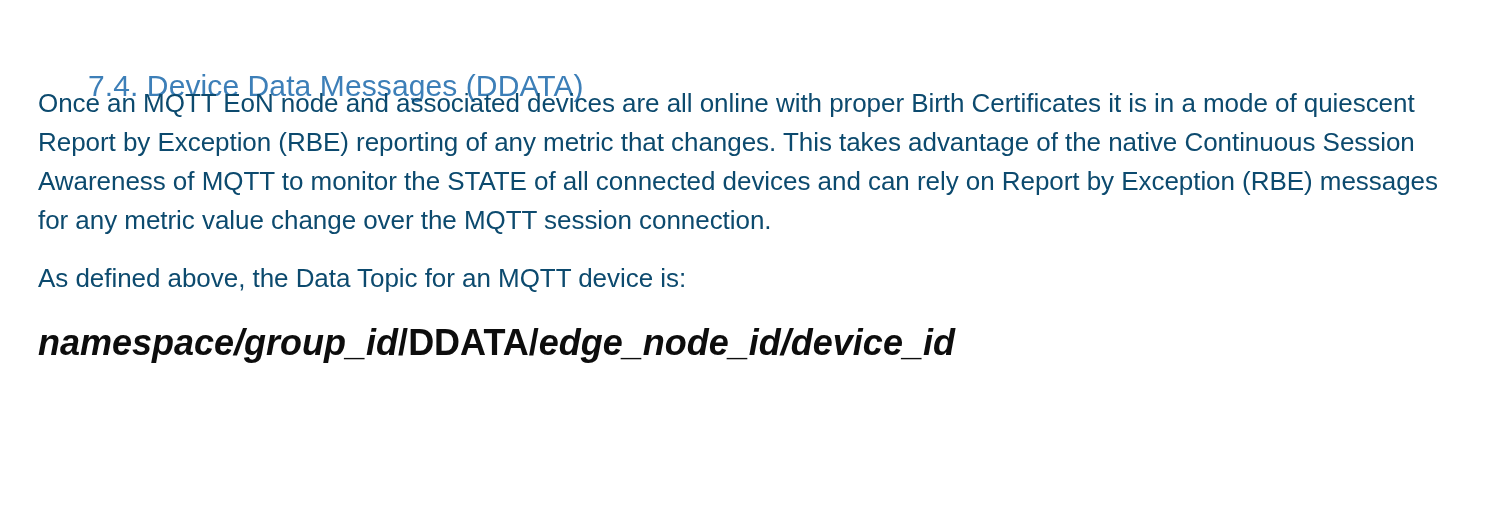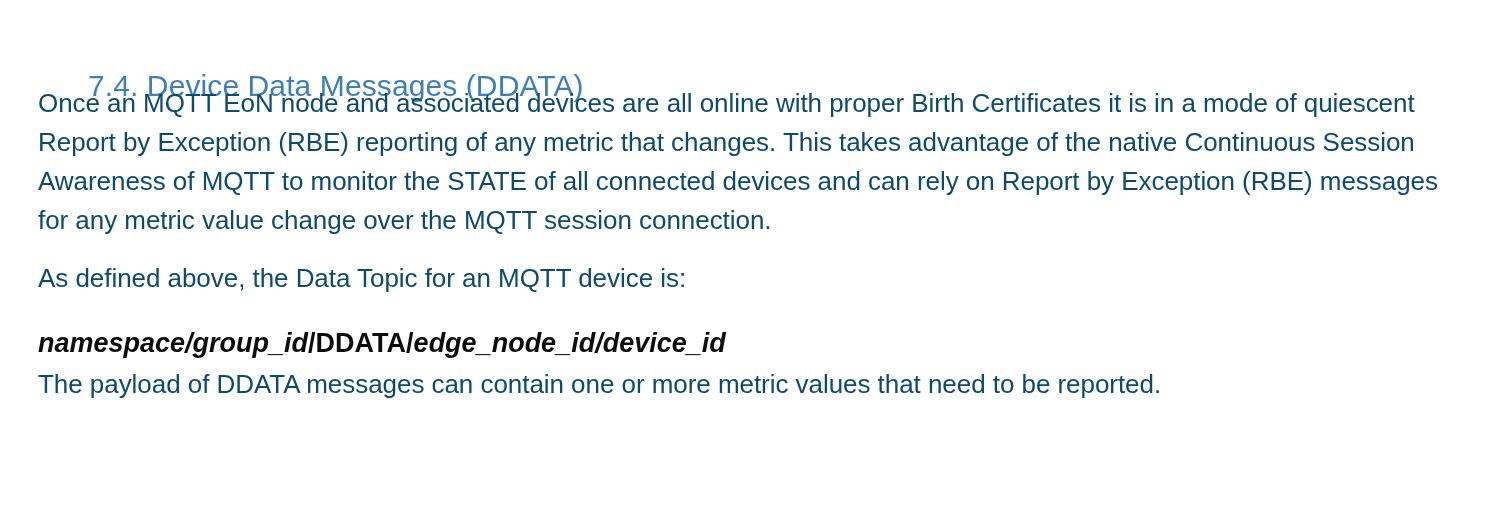--- a/index.html
+++ b/index.html
@@ -62,21 +62,21 @@
   }
 
   .para-intro {
     width: 1400px;
   }
 
   
   .topic-line {
     margin: 0;
     margin-top: 23px;
-    font-size: 27px;
+    font-size: 36px;
     line-height: 44px;
     color: #0d0d0d;
     white-space: nowrap;
   }
   .topic-line .tok-italic {
     font-style: italic;
     font-weight: bold;
   }
   .topic-line .tok-bold {
     font-style: normal;
@@ -101,16 +101,15 @@
   <div class="body-block">
 
     <p class="para para-intro">Once an MQTT EoN node and associated devices are all online with proper Birth Certificates it is in a mode of quiescent Report by Exception (RBE) reporting of any metric that changes. This takes advantage of the native Continuous Session Awareness of MQTT to monitor the STATE of all connected devices and can rely on Report by Exception (RBE) messages for any metric value change over the MQTT session connection.</p>
 
     <p class="para para-topic-leadin">As defined above, the Data Topic for an MQTT device is:</p>
 
     <p class="topic-line">
       <span class="tok-italic">namespace/group_id</span><span class="tok-sep">/</span><span class="tok-bold">DDATA</span><span class="tok-sep">/</span><span class="tok-italic">edge_node_id/device_id</span>
     </p>
 
-    <p class="para para-closing">The payload of DDATA messages can contain one or more metric values that need to be reported.</p>
 
   </div>
 </div>
 
 </body></html>

